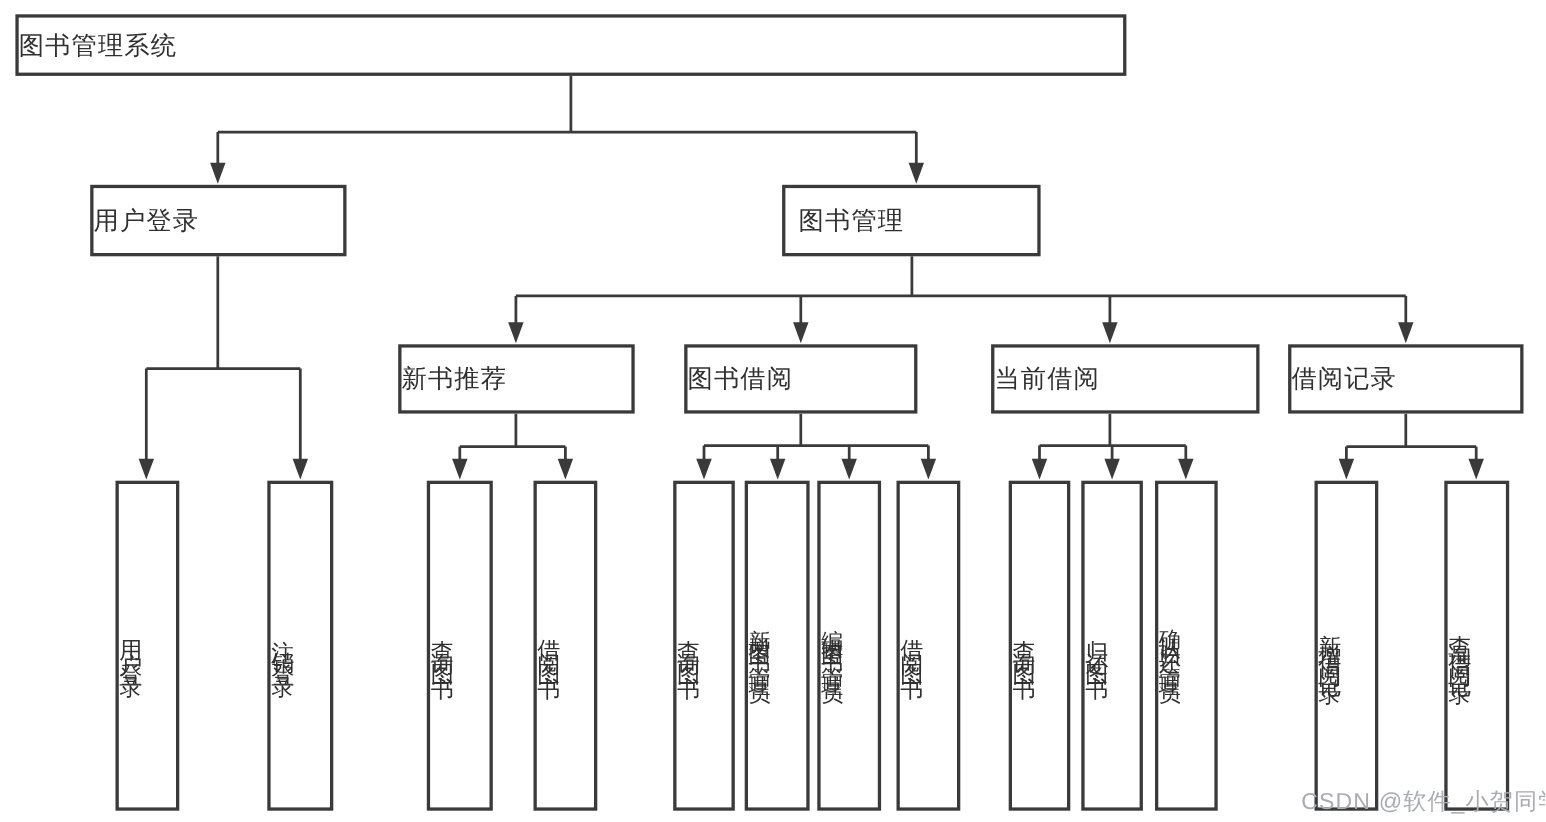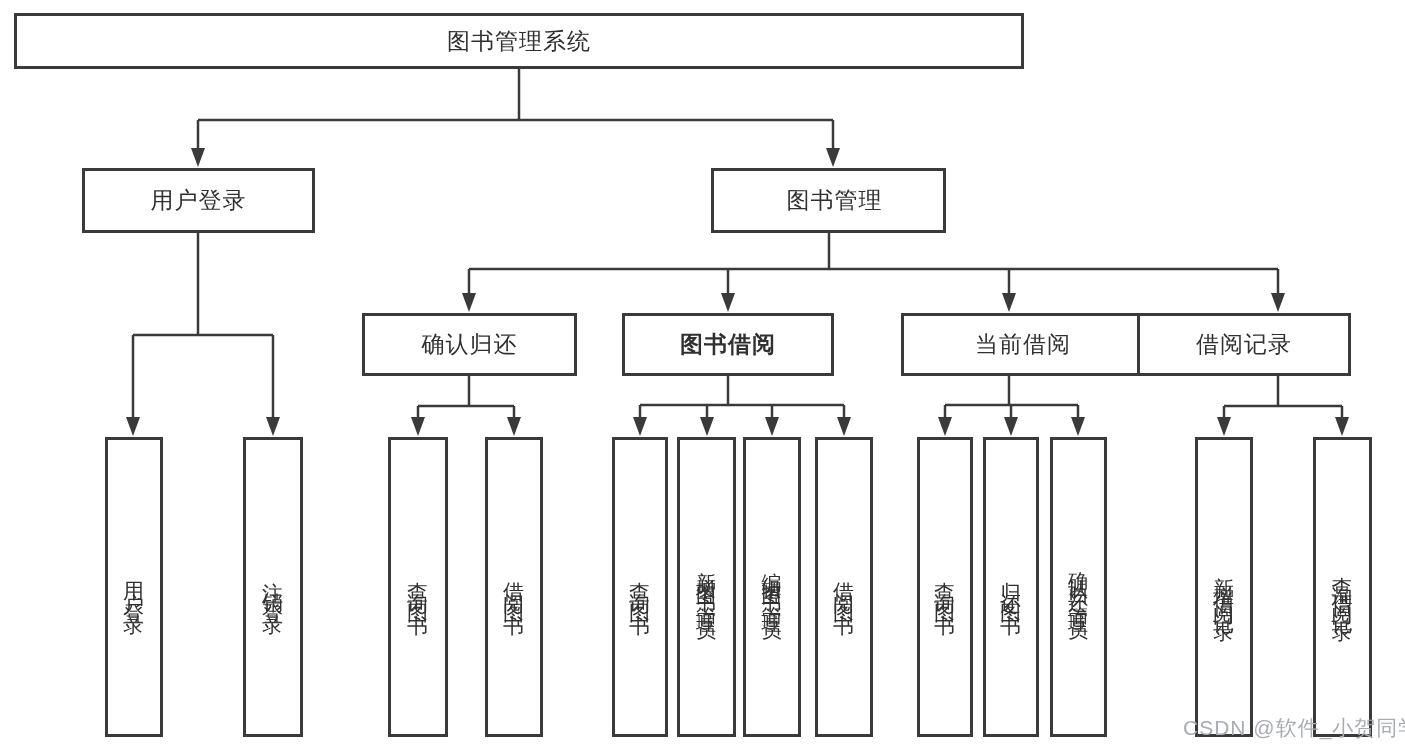--- a/index.html
+++ b/index.html
@@ -1,21 +1,21 @@
 <!DOCTYPE html>
 <html><head>
 <meta charset="utf-8">
 <style>
   html,body{margin:0;padding:0;background:#ffffff;}
   body{font-family:"Liberation Sans","DejaVu Sans",sans-serif;}
   .stage{position:relative;width:1405px;height:747px;background:#ffffff;overflow:hidden;}
   .wires{position:absolute;left:0;top:0;width:1405px;height:747px;}
   .box{
     position:absolute;box-sizing:border-box;background:#ffffff;
-    border:3px solid #3a3a3a;display:flex;align-items:center;justify-content:center;
+    border:3px solid #3a3a3a;display:flex;align-items:center;justify-content:flex-start;
     color:#303030;
   }
   .hlabel{font-size:23px;letter-spacing:1px;white-space:nowrap;}
   .vlabel{
     writing-mode:vertical-rl;text-orientation:mixed;
     font-size:21px;letter-spacing:11px;line-height:1;white-space:nowrap;
   }
   .watermark{
     position:absolute;left:1183px;top:714px;z-index:5;
     font-size:21px;color:#a9acb2;letter-spacing:1px;white-space:nowrap;
@@ -100,29 +100,29 @@
   </div>
 
   <div class="box" style="left:82px;top:168px;width:233px;height:65px;">
     <span class="hlabel">用户登录</span>
   </div>
   <div class="box" style="left:711px;top:168px;width:235px;height:65px;padding-left:12px;">
     <span class="hlabel">图书管理</span>
   </div>
 
   <div class="box" style="left:362px;top:313px;width:215px;height:63px;">
-    <span class="hlabel">确认归还</span>
+    <span class="hlabel">新书推荐</span>
   </div>
-  <div class="box" style="left:622px;top:313px;width:212px;height:63px;font-weight:bold;">
+  <div class="box" style="left:622px;top:313px;width:212px;height:63px;">
     <span class="hlabel">图书借阅</span>
   </div>
   <div class="box" style="left:901px;top:313px;width:244px;height:63px;">
     <span class="hlabel">当前借阅</span>
   </div>
-  <div class="box" style="left:1137px;top:313px;width:214px;height:63px;">
+  <div class="box" style="left:1171px;top:313px;width:214px;height:63px;">
     <span class="hlabel">借阅记录</span>
   </div>
 
   <div class="box" style="left:105px;top:437px;width:58px;height:300px;">
     <span class="vlabel">用户登录</span>
   </div>
   <div class="box" style="left:243px;top:437px;width:60px;height:300px;">
     <span class="vlabel">注销登录</span>
   </div>
 

